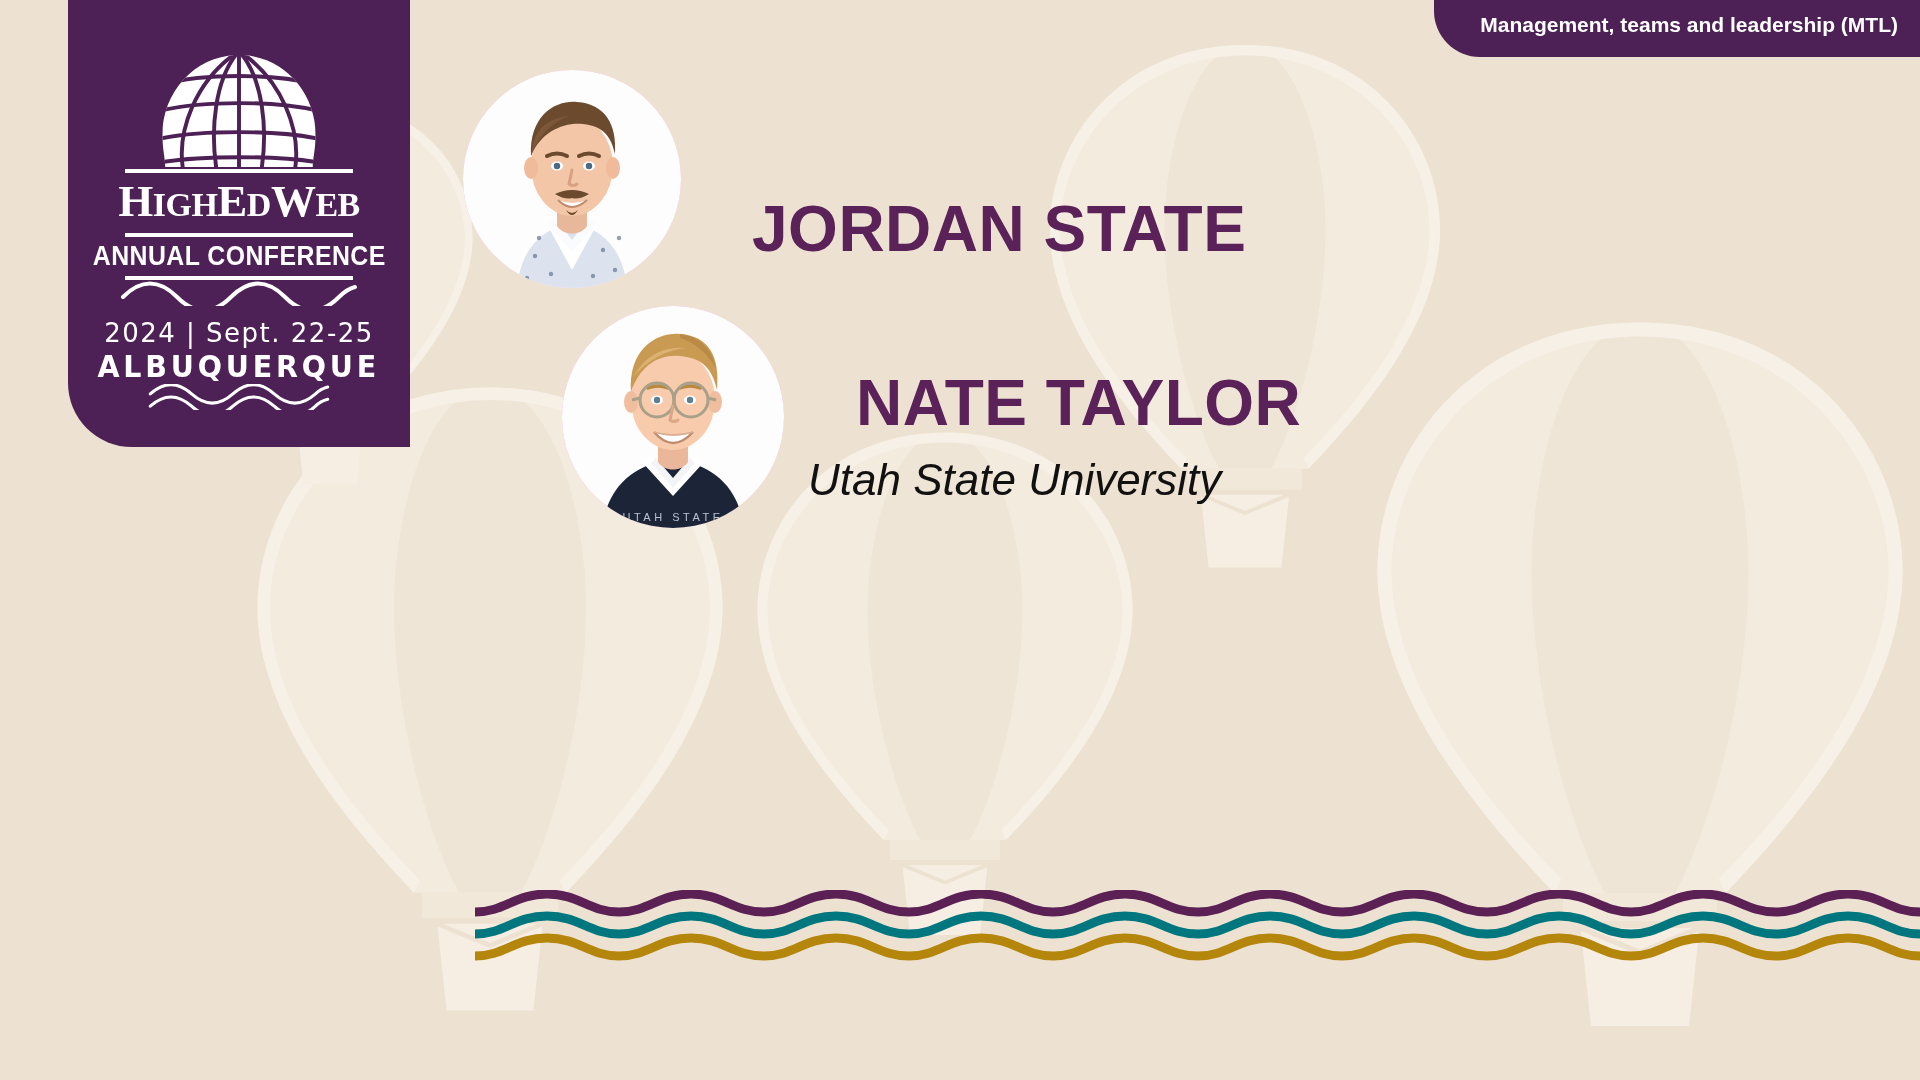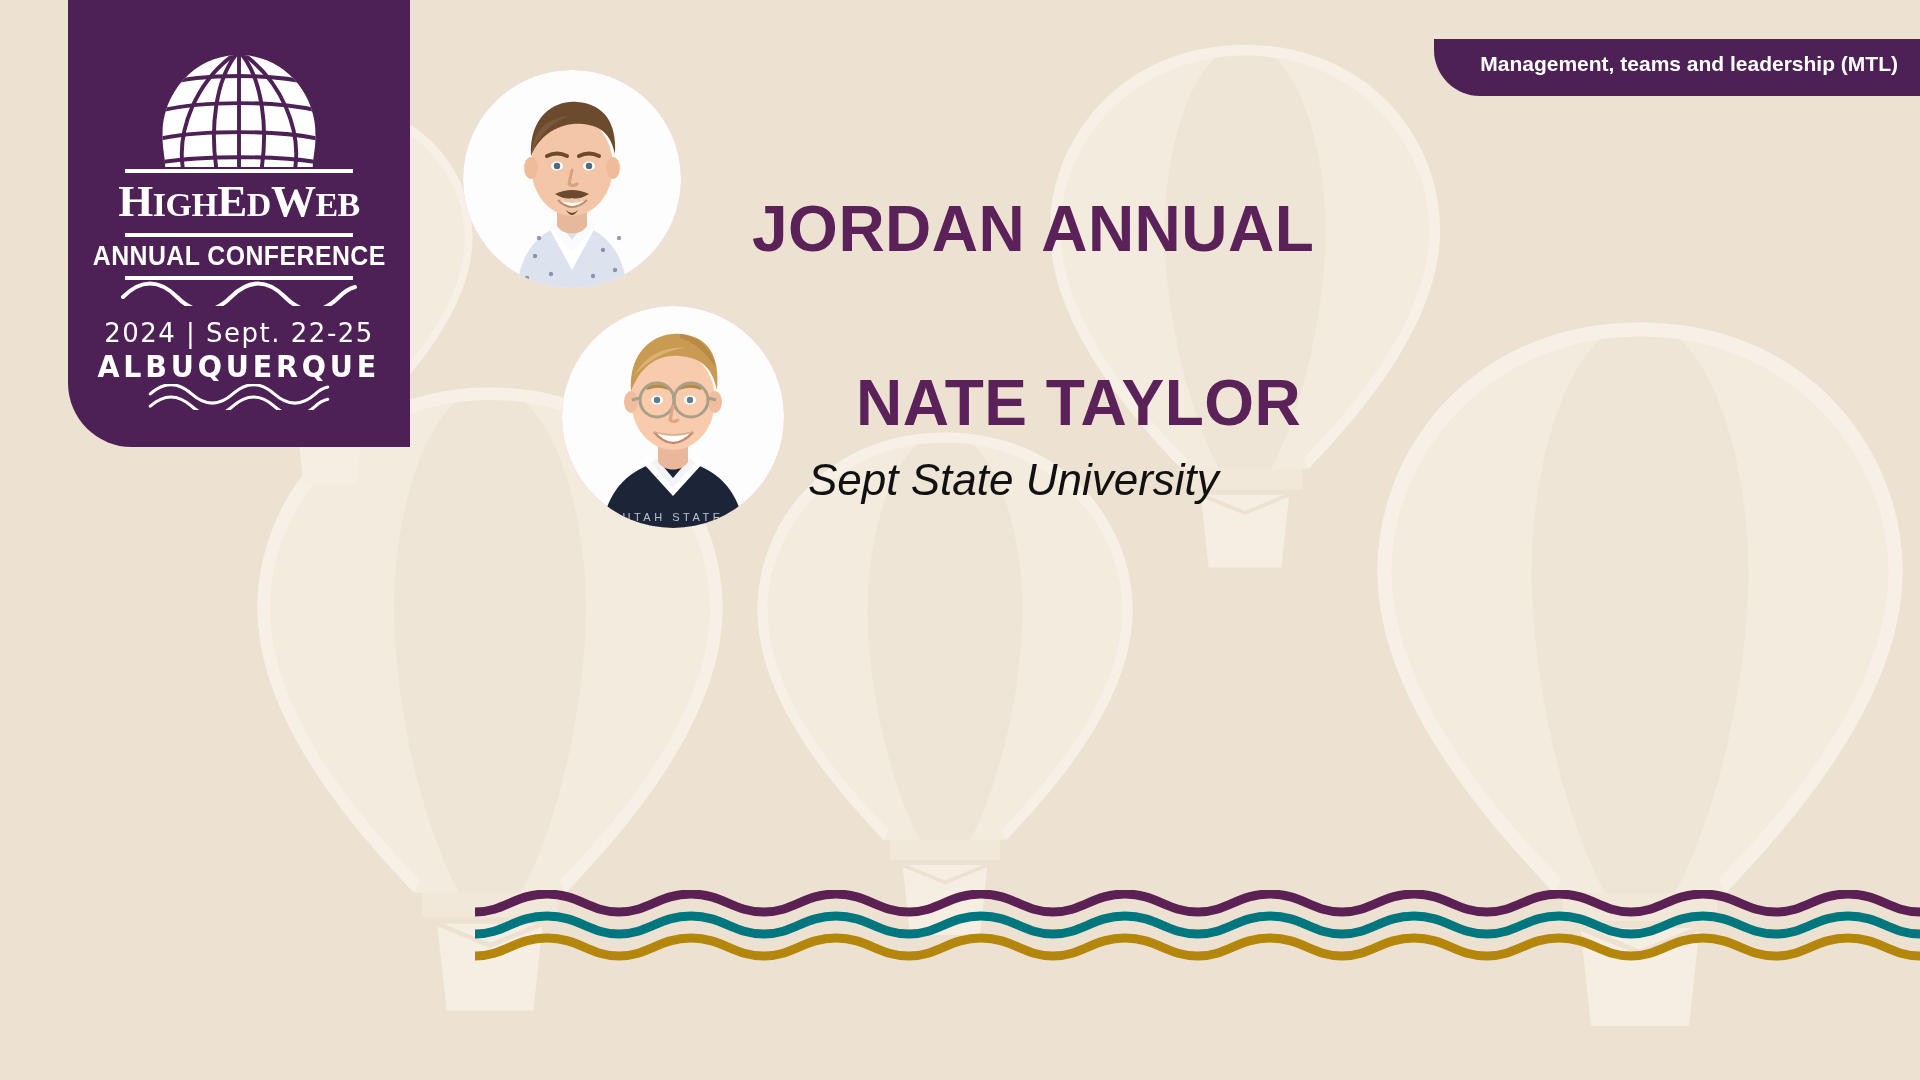--- a/index.html
+++ b/index.html
@@ -47,21 +47,21 @@
     margin-top:1px; transform:scaleX(0.95);
   }
 
   
   .track-badge {
     position:absolute; right:0; top:0; height:57px;
     background:#4E2156; color:#fff;
     border-bottom-left-radius:46px;
     display:flex; align-items:center;
     padding:0 22px 8px 46px;
-    font-size:21px; font-weight:bold; white-space:nowrap;margin-top:39px;
+    font-size:21px; font-weight:bold; white-space:nowrap;
   }
 
   
   .headshot {
     position:absolute; border-radius:50%; background:#f9a8d4; overflow:hidden;
   }
   .headshot svg { display:block; width:100%; height:100%; }
   #headshot-jordan { left:463px; top:70px; width:218px; height:218px; }
   #headshot-nate   { left:562px; top:306px; width:222px; height:222px; }
 
@@ -216,21 +216,21 @@
 
       <path d="M92,124 Q109,116 126,124 Q116,130 109,128 Q102,130 92,124 Z" fill="#6B4A2E"></path>
 
       <path d="M95,130 Q109,142 124,130 Q109,136 95,130 Z" fill="#FFFFFF"></path>
       <path d="M95,130 Q109,144 124,130" stroke="#C08C70" stroke-width="2" fill="none"></path>
 
       <path d="M103,140 Q109,146 115,140 Q109,150 103,140 Z" fill="#6B4A2E"></path>
     </svg>
   </div>
 
-  <div class="speaker-name" id="name-jordan">JORDAN ANNUAL</div>
+  <div class="speaker-name" id="name-jordan">JORDAN STATE</div>
 
   <div class="headshot" id="headshot-nate">
     <svg viewBox="0 0 222 222" aria-hidden="true">
       <rect width="222" height="222" fill="#FDFDFD"></rect>
 
       <path d="M40,222 C46,180 70,160 111,152 C152,160 176,180 182,222 Z" fill="#1C2438"></path>
 
       <path d="M88,150 L111,174 L134,150 L142,156 L111,190 L80,156 Z" fill="#FFFFFF"></path>
       <path d="M94,152 L111,172 L128,152 L133,157 L111,182 L89,157 Z" fill="#F2F4F8"></path>
 
@@ -279,21 +279,21 @@
 
       <path d="M111,100 L108,114 Q112,117 116,114" stroke="#DCA787" stroke-width="3" fill="none" stroke-linecap="round"></path>
 
       <path d="M92,126 Q111,146 131,126 Q111,134 92,126 Z" fill="#FFFFFF"></path>
       <path d="M92,126 Q111,148 131,126" stroke="#C08C70" stroke-width="2.5" fill="none"></path>
       <path d="M92,126 Q111,132 131,126" stroke="#D8AE92" stroke-width="1.5" fill="none"></path>
     </svg>
   </div>
 
   <div class="speaker-name" id="name-nate">NATE TAYLOR</div>
-  <div class="speaker-org" id="org-nate">Sept State University</div>
+  <div class="speaker-org" id="org-nate">Utah State University</div>
 
 
   <svg id="bottom-waves" viewBox="0 0 1445 80" preserveAspectRatio="none" aria-hidden="true">
     <path d="M0,22 C30,22 40,4 72,4 C104,4 114,22 144,22 C174,22 184,4 216,4 C248,4 258,22 289,22 C319,22 329,4 361,4 C393,4 403,22 434,22 C464,22 474,4 506,4 C538,4 548,22 578,22 C608,22 618,4 650,4 C682,4 692,22 723,22 C753,22 763,4 795,4 C827,4 837,22 867,22 C897,22 907,4 939,4 C971,4 981,22 1012,22 C1042,22 1052,4 1084,4 C1116,4 1126,22 1156,22 C1186,22 1196,4 1228,4 C1260,4 1270,22 1301,22 C1331,22 1341,4 1373,4 C1405,4 1415,22 1445,22" fill="none" stroke="#5C2154" stroke-width="9" stroke-linecap="round"></path>
     <path d="M0,44 C30,44 40,26 72,26 C104,26 114,44 144,44 C174,44 184,26 216,26 C248,26 258,44 289,44 C319,44 329,26 361,26 C393,26 403,44 434,44 C464,44 474,26 506,26 C538,26 548,44 578,44 C608,44 618,26 650,26 C682,26 692,44 723,44 C753,44 763,26 795,26 C827,26 837,44 867,44 C897,44 907,26 939,26 C971,26 981,44 1012,44 C1042,44 1052,26 1084,26 C1116,26 1126,44 1156,44 C1186,44 1196,26 1228,26 C1260,26 1270,44 1301,44 C1331,44 1341,26 1373,26 C1405,26 1415,44 1445,44" fill="none" stroke="#00777E" stroke-width="9" stroke-linecap="round"></path>
     <path d="M0,66 C30,66 40,48 72,48 C104,48 114,66 144,66 C174,66 184,48 216,48 C248,48 258,66 289,66 C319,66 329,48 361,48 C393,48 403,66 434,66 C464,66 474,48 506,48 C538,48 548,66 578,66 C608,66 618,48 650,48 C682,48 692,66 723,66 C753,66 763,48 795,48 C827,48 837,66 867,66 C897,66 907,48 939,48 C971,48 981,66 1012,66 C1042,66 1052,48 1084,48 C1116,48 1126,66 1156,66 C1186,66 1196,48 1228,48 C1260,48 1270,66 1301,66 C1331,66 1341,48 1373,48 C1405,48 1415,66 1445,66" fill="none" stroke="#B4860B" stroke-width="9" stroke-linecap="round"></path>
   </svg>
 
 </div>
 

